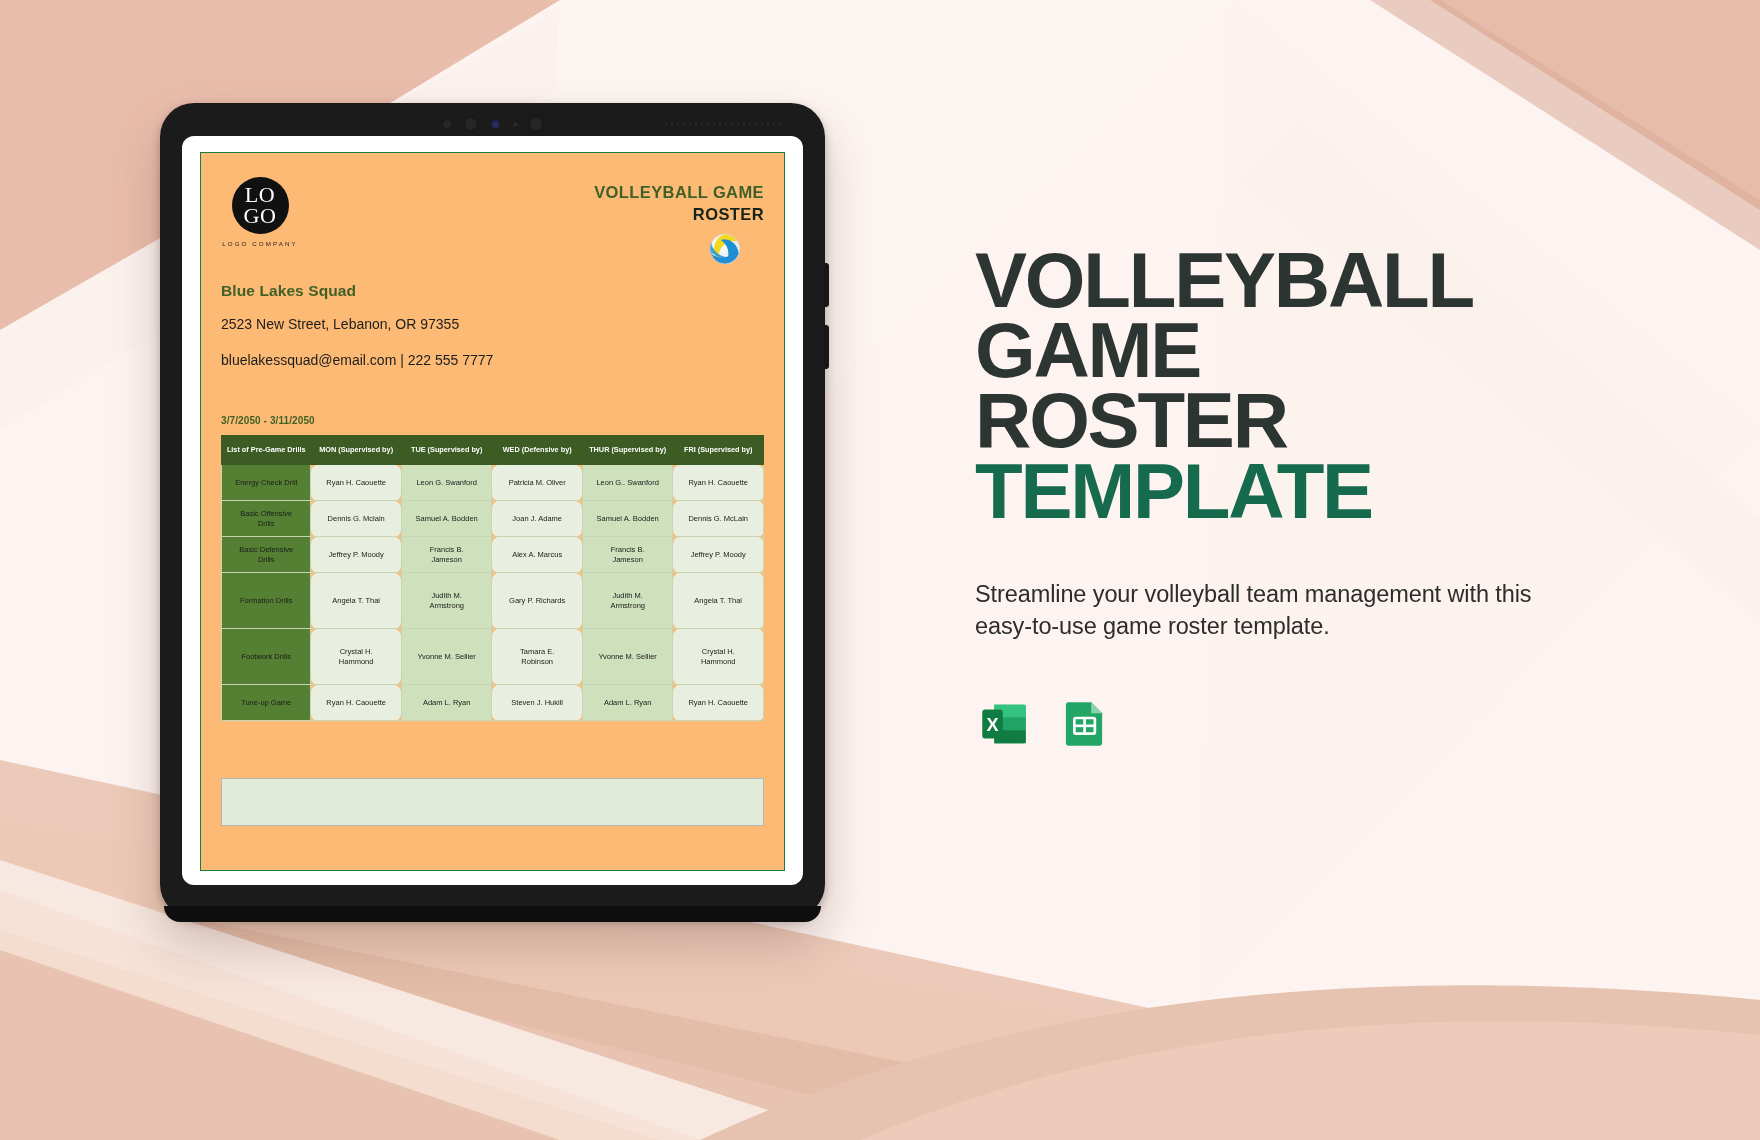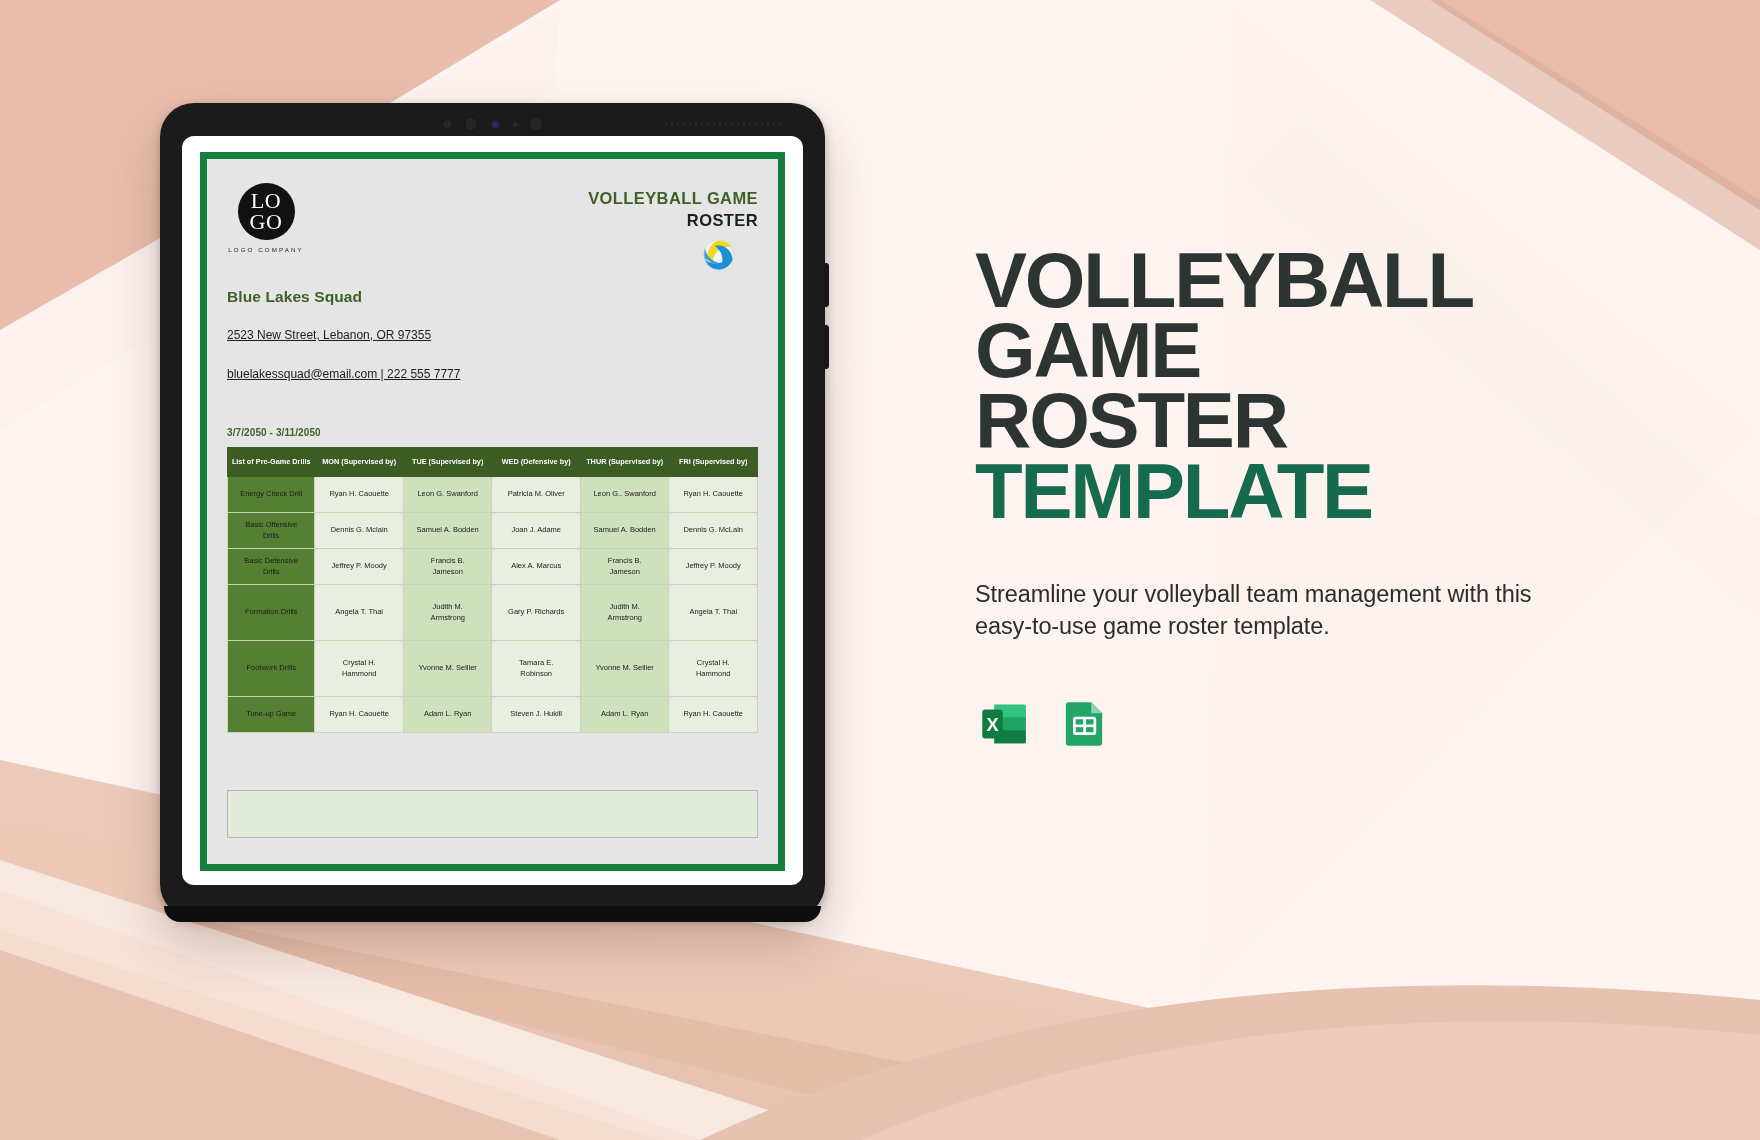--- a/index.html
+++ b/index.html
@@ -51,21 +51,21 @@
 
   .screen{
     position:absolute;
     left:22px; top:33px; right:22px; bottom:33px;
     background:#ffffff; border-radius:12px; overflow:hidden;
   }
 
   
   .doc{
     position:absolute; left:18px; top:16px; right:18px; bottom:14px;
-    background:#e5e5e5; border:7px solid #15803d;
+    background:#fdba74; border:1px solid #15803d;
     padding:24px 20px 0 20px;
   }
 
   .doc-head{ display:flex; justify-content:space-between; align-items:flex-start; }
 
   .logo-wrap{ width:78px; text-align:center; }
   .logo-circle{
     width:57px; height:57px; border-radius:50%; background:#111;
     margin:0 auto; display:flex; flex-direction:column;
     align-items:center; justify-content:center;
@@ -84,21 +84,21 @@
   .t-line2{
     font-size:16.5px; font-weight:bold; letter-spacing:.4px; color:#17231a;
     margin-top:3px;
   }
   .ball{ margin-top:8px; display:flex; justify-content:flex-end; padding-right:22px; }
 
   .team-block{ margin-top:16px; }
   .team-name{
     font-size:15.5px; font-weight:bold; color:#3f6127; letter-spacing:.1px;
   }
-  .team-addr{ font-size:12px; color:#1d1d1d; margin-top:20px; line-height:1.55;text-decoration:underline; }
+  .team-addr{ font-size:14px; color:#1d1d1d; margin-top:14px; line-height:1.55; }
 
   .date-range{
     margin-top:44px; font-size:10px; font-weight:bold; color:#3f6127; letter-spacing:.1px;
   }
 
   
   table.roster{
     width:100%; border-collapse:collapse; margin-top:9px;
     table-layout:fixed;
   }

